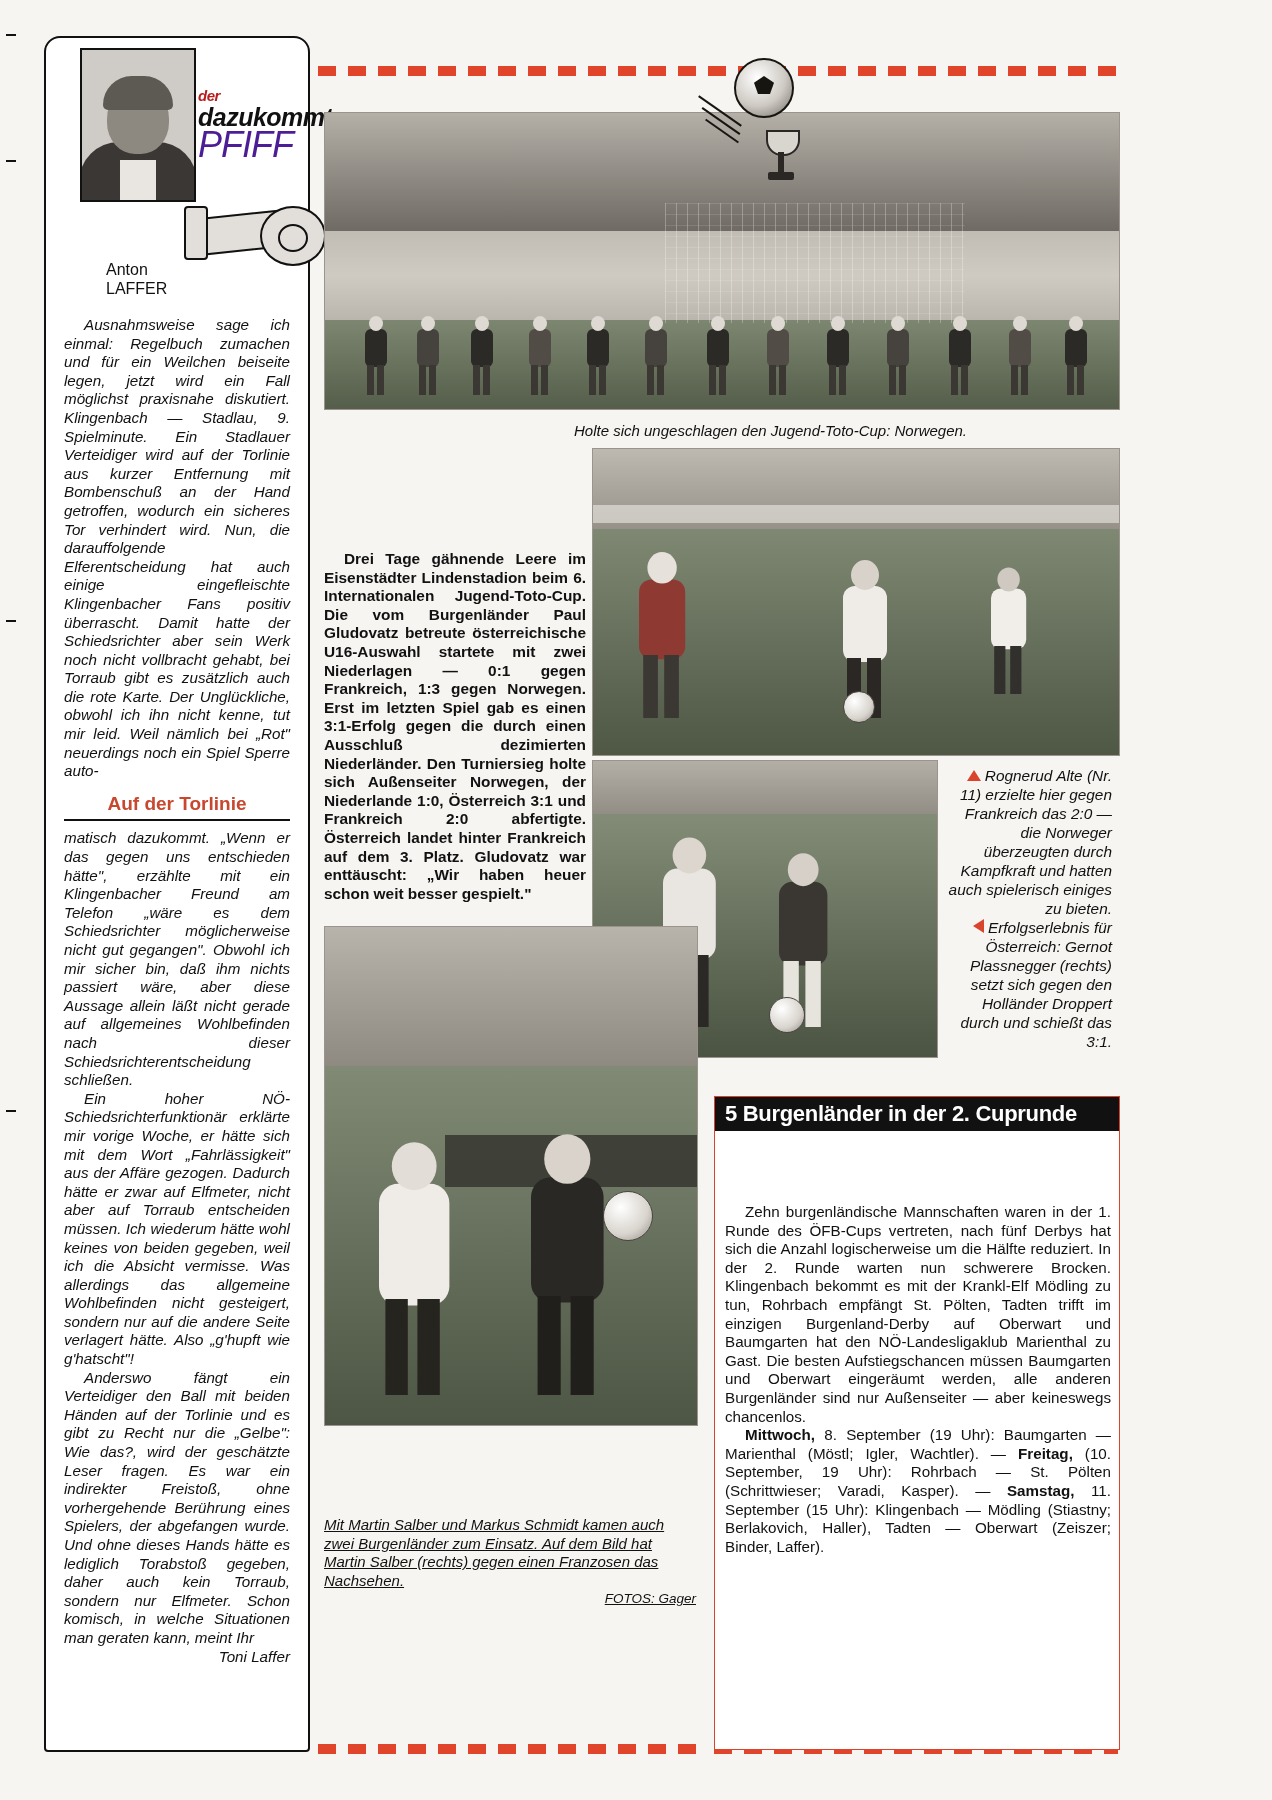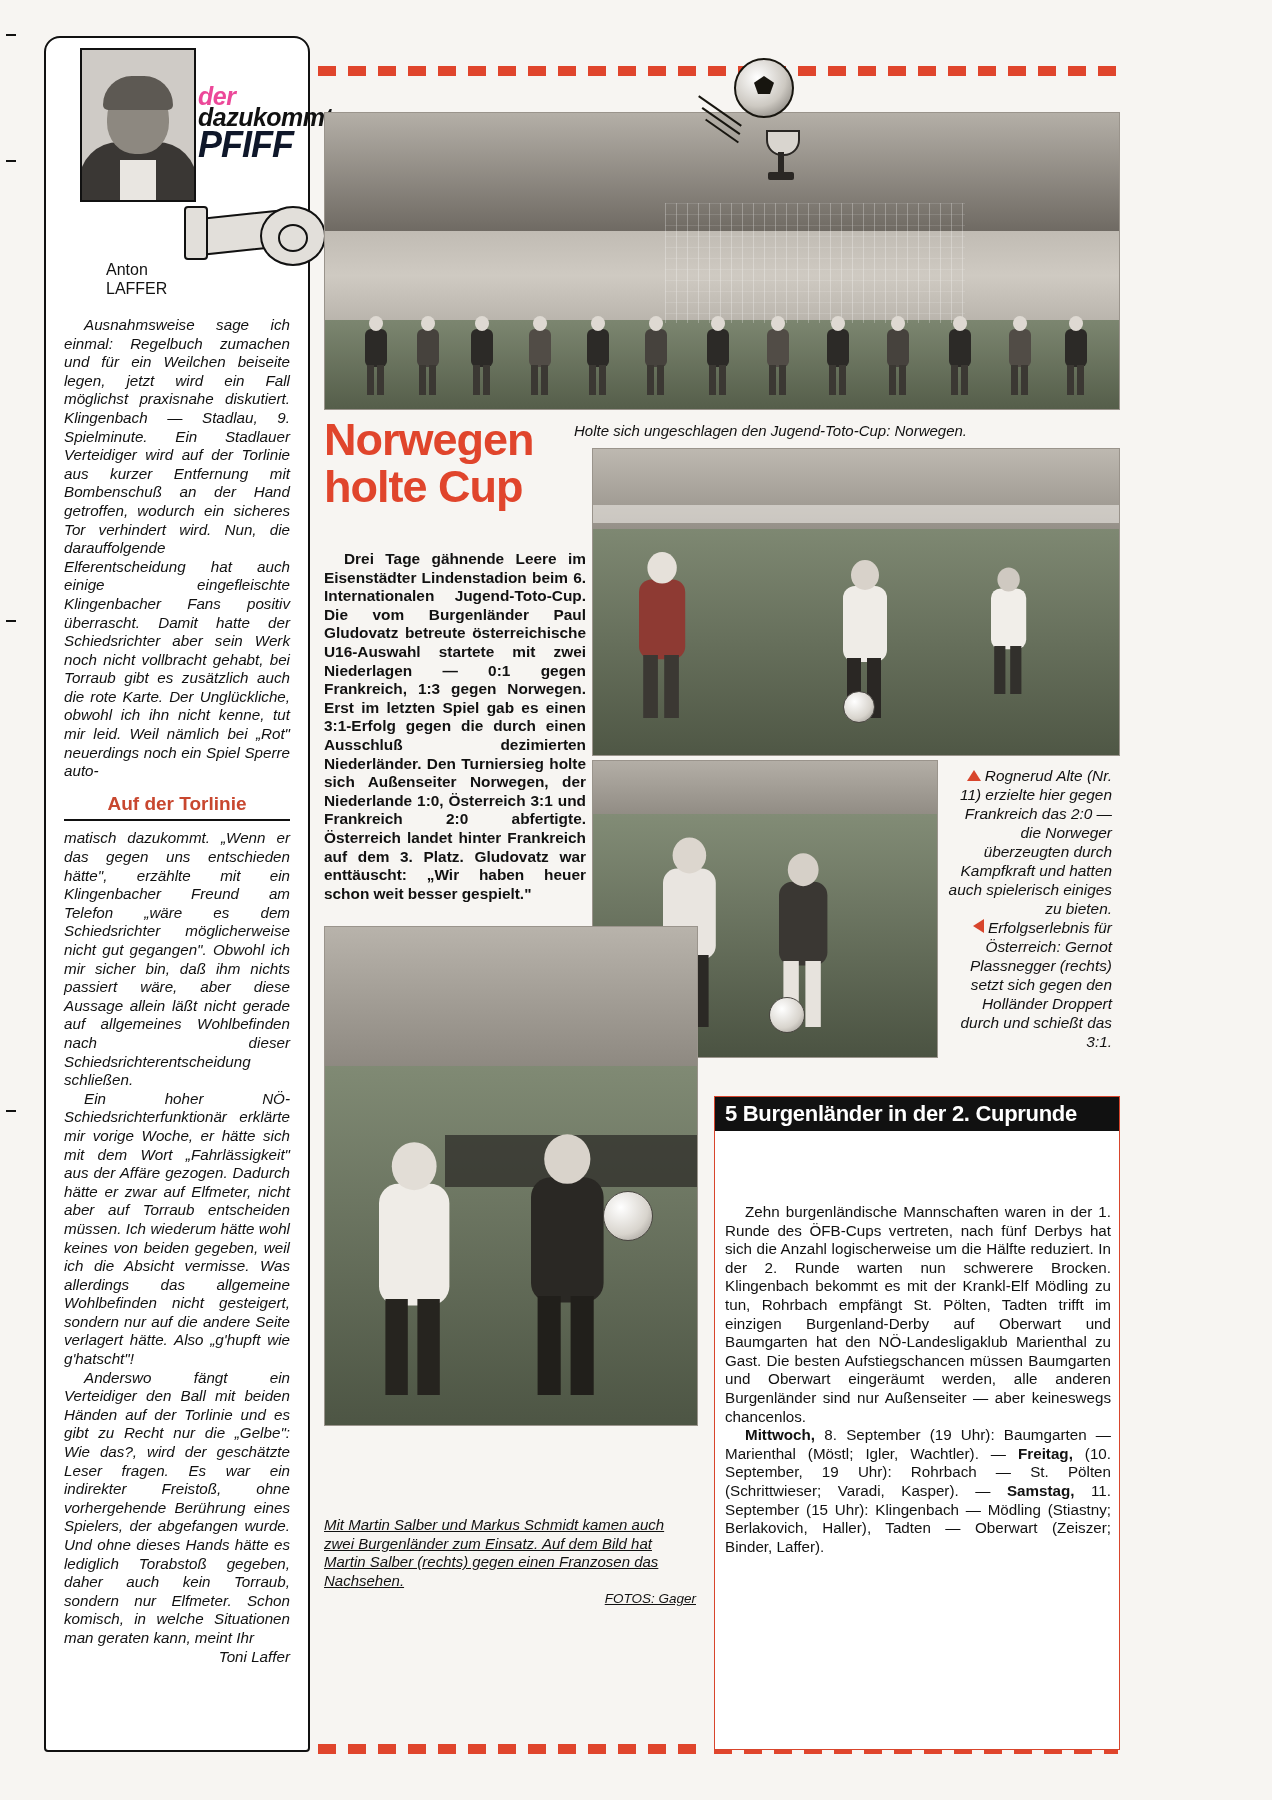--- a/index.html
+++ b/index.html
@@ -8,23 +8,23 @@
 
   
   .leftcol{position:absolute;left:44px;top:36px;width:262px;height:1712px;border:2px solid #111;border-radius:16px 16px 4px 4px;background:#fff;}
   .photo-box{position:absolute;left:34px;top:10px;width:112px;height:150px;border:2px solid #111;background:#cfcbc6;overflow:hidden;}
   .photo-box .head{position:absolute;left:50%;top:34px;transform:translateX(-50%);width:62px;height:70px;border-radius:50% 50% 45% 45%;background:#8d8880;}
   .photo-box .hair{position:absolute;left:50%;top:26px;transform:translateX(-50%);width:70px;height:34px;border-radius:34px 34px 6px 6px;background:#5d5953;}
   .photo-box .body{position:absolute;left:50%;bottom:0;transform:translateX(-50%);width:118px;height:58px;background:#3a3734;border-radius:40px 40px 0 0;}
   .photo-box .shirt{position:absolute;left:50%;bottom:0;transform:translateX(-50%);width:36px;height:40px;background:#e9e6e1;}
 
   .logo{position:absolute;left:152px;top:48px;width:132px;text-align:left;}
-  .logo .l1{font-size:25px;font-weight:bold;font-style:italic;color:#ec4899;line-height:20px;letter-spacing:-.5px;}
+  .logo .l1{font-size:15px;font-weight:bold;font-style:italic;color:#b91c1c;line-height:20px;letter-spacing:-.5px;}
   .logo .l2{font-size:25px;font-weight:bold;font-style:italic;color:#111;line-height:22px;letter-spacing:-.5px;}
-  .logo .l3{font-size:36px;font-weight:bold;font-style:italic;color:#0f172a;line-height:33px;letter-spacing:-1px;}
+  .logo .l3{font-size:36px;font-weight:normal;font-style:italic;color:#4c1d95;line-height:33px;letter-spacing:-1px;}
   .whistle{position:absolute;left:142px;top:150px;width:148px;height:92px;}
   .whistle .barrel{position:absolute;left:0;top:26px;width:96px;height:34px;background:#e2dfda;border:2px solid #111;transform:skewY(-6deg);}
   .whistle .ball{position:absolute;left:72px;top:18px;width:62px;height:56px;border:2px solid #111;border-radius:50%;background:#e2dfda;}
   .whistle .ball:after{content:"";position:absolute;left:16px;top:16px;width:26px;height:24px;border:2px solid #111;border-radius:50%;}
   .whistle .lip{position:absolute;left:-4px;top:18px;width:20px;height:50px;background:#e2dfda;border:2px solid #111;border-radius:4px;}
   .byname{position:absolute;left:60px;top:222px;font-size:16px;color:#111;line-height:19px;}
 
   .lc-text{position:absolute;left:18px;top:278px;width:226px;font-style:italic;font-size:15.2px;line-height:18.6px;color:#111;text-align:justify;}
   .lc-text p{margin:0;}
   .lc-text p.ind{text-indent:20px;}
@@ -224,24 +224,20 @@
     <div style="position:absolute;left:18px;top:16px;width:20px;height:18px;background:#17150f;clip-path:polygon(50% 0,100% 38%,80% 100%,20% 100%,0 38%);"></div>
   </div>
   <div style="position:absolute;left:694px;top:104px;width:60px;height:44px;">
     <div style="position:absolute;left:0;top:6px;width:52px;height:2px;background:#17150f;transform:rotate(35deg);"></div>
     <div style="position:absolute;left:4px;top:16px;width:46px;height:2px;background:#17150f;transform:rotate(35deg);"></div>
     <div style="position:absolute;left:8px;top:26px;width:40px;height:2px;background:#17150f;transform:rotate(35deg);"></div>
   </div>
 
   <div class="caption" style="left:574px;top:422px;width:530px;">Holte sich ungeschlagen den Jugend-Toto-Cup: Norwegen.</div>
 
-  <div class="hl-norwegen">
-    <div>Norwegen</div>
-    <div>holte Cup</div>
-  </div>
   <div class="art-body">
     <p>Drei Tage gähnende Leere im Eisenstädter Lindenstadion beim 6. Internationalen Jugend-Toto-Cup. Die vom Burgenländer Paul Gludovatz betreute österreichische U16-Auswahl startete mit zwei Niederlagen — 0:1 gegen Frankreich, 1:3 gegen Norwegen. Erst im letzten Spiel gab es einen 3:1-Erfolg gegen die durch einen Ausschluß dezimierten Niederländer. Den Turniersieg holte sich Außenseiter Norwegen, der Niederlande 1:0, Österreich 3:1 und Frankreich 2:0 abfertigte. Österreich landet hinter Frankreich auf dem 3. Platz. Gludovatz war enttäuscht: „Wir haben heuer schon weit besser gespielt."</p>
   </div>
 
   <div class="ph" style="left:592px;top:448px;width:526px;height:306px;">
     <div class="grad"></div>
     <div class="sky" style="height:30%;background:linear-gradient(#bdb8b0,#8f8a82);"></div>
     <div class="grass" style="height:74%;background:linear-gradient(#7e8872,#4f5745);"></div>
     <div style="position:absolute;left:0;top:56px;width:526px;height:18px;background:#eceae5;opacity:.6;"></div>
     <div class="player" style="left:46px;bottom:12%;transform:scale(2.1);transform-origin:bottom left;">

